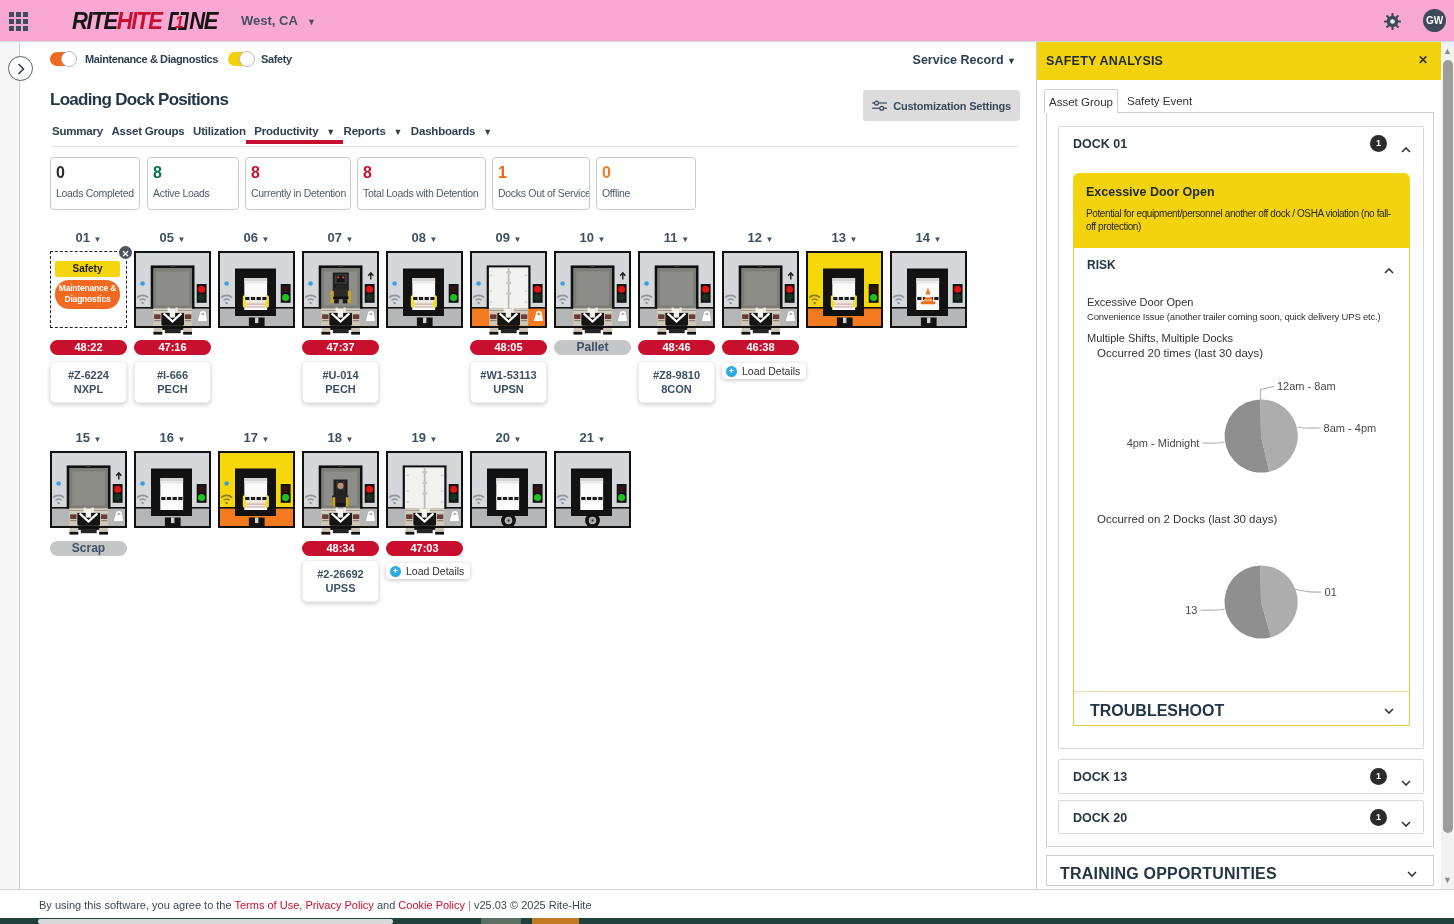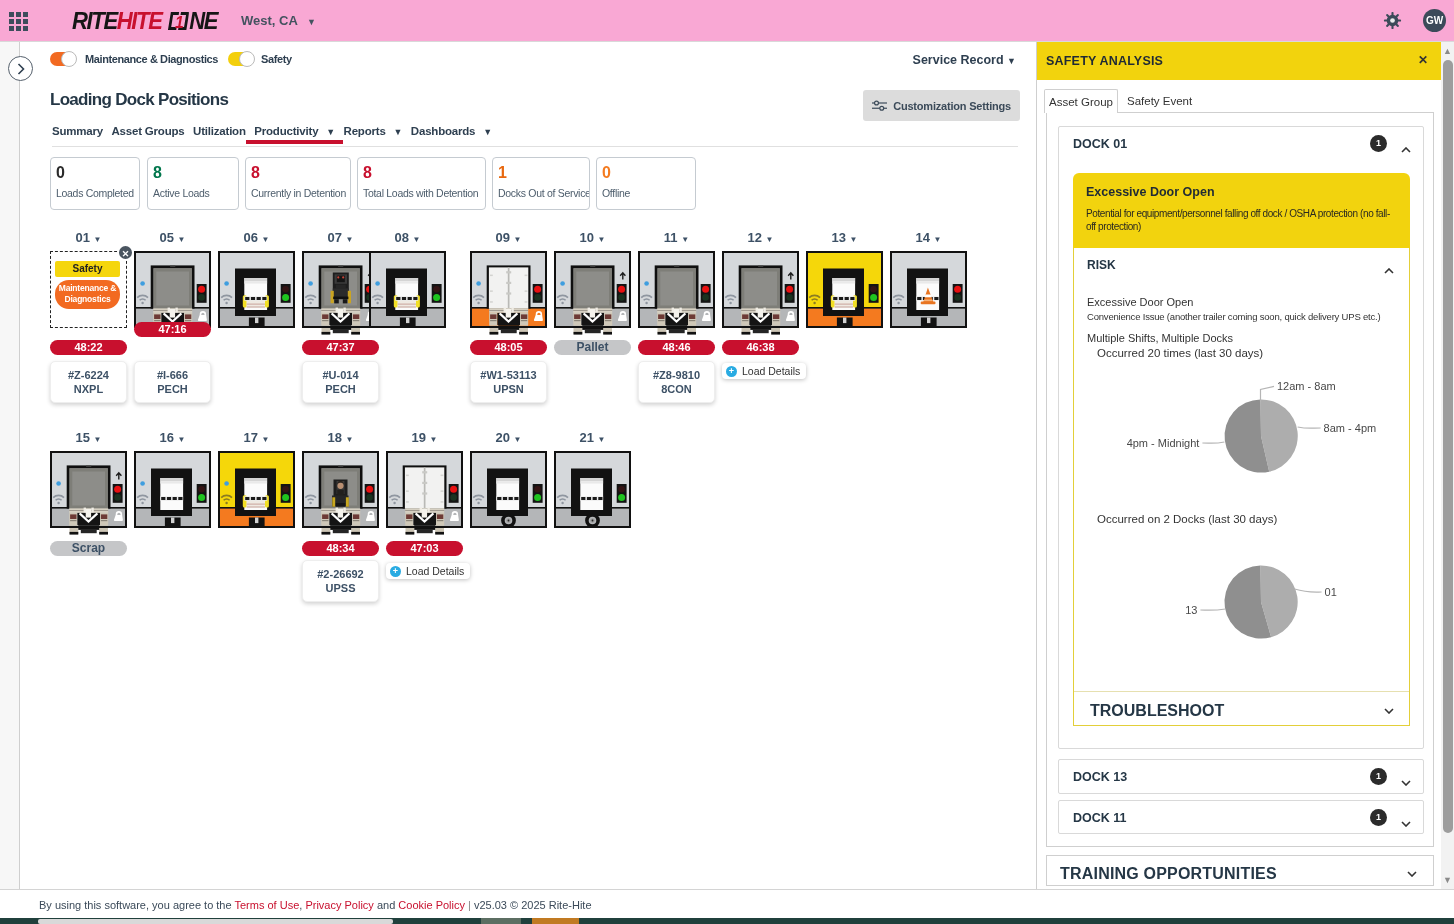--- a/index.html
+++ b/index.html
@@ -9,21 +9,21 @@
 
 
 #topbar { position:absolute; left:0; top:0; width:1454px; height:42px;
   background:#f9a8d4; border-bottom:1px solid #d9d9d9; }
 #gridicon { position:absolute; left:9px; top:12px; width:19px; height:19px; }
 #logo { position:absolute; left:72px; top:7px; height:28px; display:flex; align-items:center;
   font-style:italic; font-weight:bold; font-size:24px; letter-spacing:-1.5px; color:#161616; transform:scaleX(.92); transform-origin:left center; }
 #logo .red { color:#c8102e; }
 #loc { position:absolute; left:241px; top:13px; font-size:13px; font-weight:bold; color:#44525f; }
 #loc .car { font-size:9px; color:#44525f; margin-left:6px; }
-#hdr-right { position:absolute; right:8px; top:9px; display:flex; gap:20px; align-items:center; }
+#hdr-right { position:absolute; right:8px; top:9px; display:flex; gap:20px; align-items:flex-end; }
 #avatar { width:23px; height:23px; border-radius:50%; background:#3c4a59; color:#fff;
   font-size:10px; font-weight:bold; display:flex; align-items:center; justify-content:center; }
 
 
 #rail { position:absolute; left:0; top:42px; width:20px; height:847px; background:#f7f7f7;
   border-right:1px solid #cfcfcf; }
 #railbtn { position:absolute; left:8px; top:56px; width:25px; height:25px; border-radius:50%;
   background:#fff; border:1px solid #55606c; color:#2e3f50; font-size:13px; font-weight:bold;
   display:flex; align-items:center; justify-content:center; z-index:5; }
 
@@ -371,21 +371,21 @@
             <rect x="0" y="56" width="77" height="1.6" fill="#111"></rect>
             <use href="#g-tropen"></use>
             <use href="#g-truck"></use>
             <use href="#g-wifi"></use>
             <use href="#g-bdot"></use>
             <use href="#g-lightR"></use>
             <use href="#g-lock"></use>
             <rect x="1" y="1" width="75" height="75" fill="none" stroke="#111" stroke-width="2"></rect>
           </svg>
 </div>
-<div class="badge" style="left:113px;top:280px">47:16</div>
+<div class="badge" style="left:113px;top:298px">47:16</div>
 <div class="dcard" style="left:113px;top:319px">
           <div>#I-666</div>
           <div>PECH</div>
         </div>
 <div class="dock" style="left:197px;top:188px">
 <div class="dlabel">06 <span class="car">▼</span></div>
 <svg width="77" height="88" viewBox="0 0 77 88" style="overflow:visible">
             <rect x="0" y="0" width="77" height="77" fill="#d5d8db"></rect>
             <rect x="0" y="57" width="77" height="20" fill="#b4b6b8"></rect>
             <rect x="0" y="56" width="77" height="1.6" fill="#111"></rect>
@@ -414,21 +414,21 @@
             <use href="#g-lock"></use>
             <use href="#g-arrow"></use>
             <rect x="1" y="1" width="75" height="75" fill="none" stroke="#111" stroke-width="2"></rect>
           </svg>
 </div>
 <div class="badge" style="left:281px;top:298px">47:37</div>
 <div class="dcard" style="left:281px;top:319px">
           <div>#U-014</div>
           <div>PECH</div>
         </div>
-<div class="dock" style="left:348px;top:188px">
+<div class="dock" style="left:365px;top:188px">
 <div class="dlabel">08 <span class="car">▼</span></div>
 <svg width="77" height="88" viewBox="0 0 77 88" style="overflow:visible">
             <rect x="0" y="0" width="77" height="77" fill="#d5d8db"></rect>
             <rect x="0" y="57" width="77" height="20" fill="#b4b6b8"></rect>
             <rect x="0" y="56" width="77" height="1.6" fill="#111"></rect>
             <use href="#g-doorfrm"></use>
             <use href="#g-lev"></use>
             <use href="#g-dash"></use>
             <use href="#g-pit"></use>
             <use href="#g-wifi"></use>
@@ -667,21 +667,21 @@
     <div class="dockcard" id="dc1" style="top:13px;height:623px">
       <div class="dockhdr">
             <span class="t">DOCK 01</span>
             <span class="nbadge">1</span>
             <span class="chev"><svg width="10" height="6" viewBox="0 0 10 6">
                 <path d="M1,5 L5,1 L9,5" fill="none" stroke="#333" stroke-width="1.6"></path>
               </svg></span>
           </div>
       <div id="alertbox">
         <div class="t">Excessive Door Open</div>
-        <div class="d">Potential for equipment/personnel falling off dock / OSHA protection (no fall-off protection)</div>
+        <div class="d">Potential for equipment/personnel another off dock / OSHA violation (no fall-off protection)</div>
       </div>
       <div id="riskbox">
         <div class="rh">
               <span class="t">RISK</span>
               <span class="chev" style="right:15px"><svg width="10" height="6" viewBox="0 0 10 6">
                   <path d="M1,5 L5,1 L9,5" fill="none" stroke="#333" stroke-width="1.6"></path>
                 </svg></span>
             </div>
         <div style="position:absolute;left:13px;top:48px;font-size:11px;color:#333">Excessive Door Open</div>
         <div style="position:absolute;left:13px;top:63px;font-size:9.5px;color:#333;white-space:nowrap;letter-spacing:-.2px">Convenience Issue (another trailer coming soon, quick delivery UPS etc.)</div>
@@ -718,21 +718,21 @@
       <div class="dockhdr">
             <span class="t">DOCK 13</span>
             <span class="nbadge">1</span>
             <span class="chev"><svg width="10" height="6" viewBox="0 0 10 6">
                 <path d="M1,1 L5,5 L9,1" fill="none" stroke="#333" stroke-width="1.6"></path>
               </svg></span>
           </div>
     </div>
     <div class="dockcard" style="top:687px;height:34px">
       <div class="dockhdr">
-            <span class="t">DOCK 11</span>
+            <span class="t">DOCK 20</span>
             <span class="nbadge">1</span>
             <span class="chev"><svg width="10" height="6" viewBox="0 0 10 6">
                 <path d="M1,1 L5,5 L9,1" fill="none" stroke="#333" stroke-width="1.6"></path>
               </svg></span>
           </div>
     </div>
   </div>
   <div style="position:absolute;left:9px;top:813px;width:388px;height:31px;border:1px solid #cfcfcf;background:#fff">
     <span style="position:absolute;left:13px;top:9px;font-size:16px;font-weight:bold;color:#253746;letter-spacing:.2px">TRAINING OPPORTUNITIES</span>
     <span class="chev" style="right:16px;top:7px"><svg width="10" height="6" viewBox="0 0 10 6">

